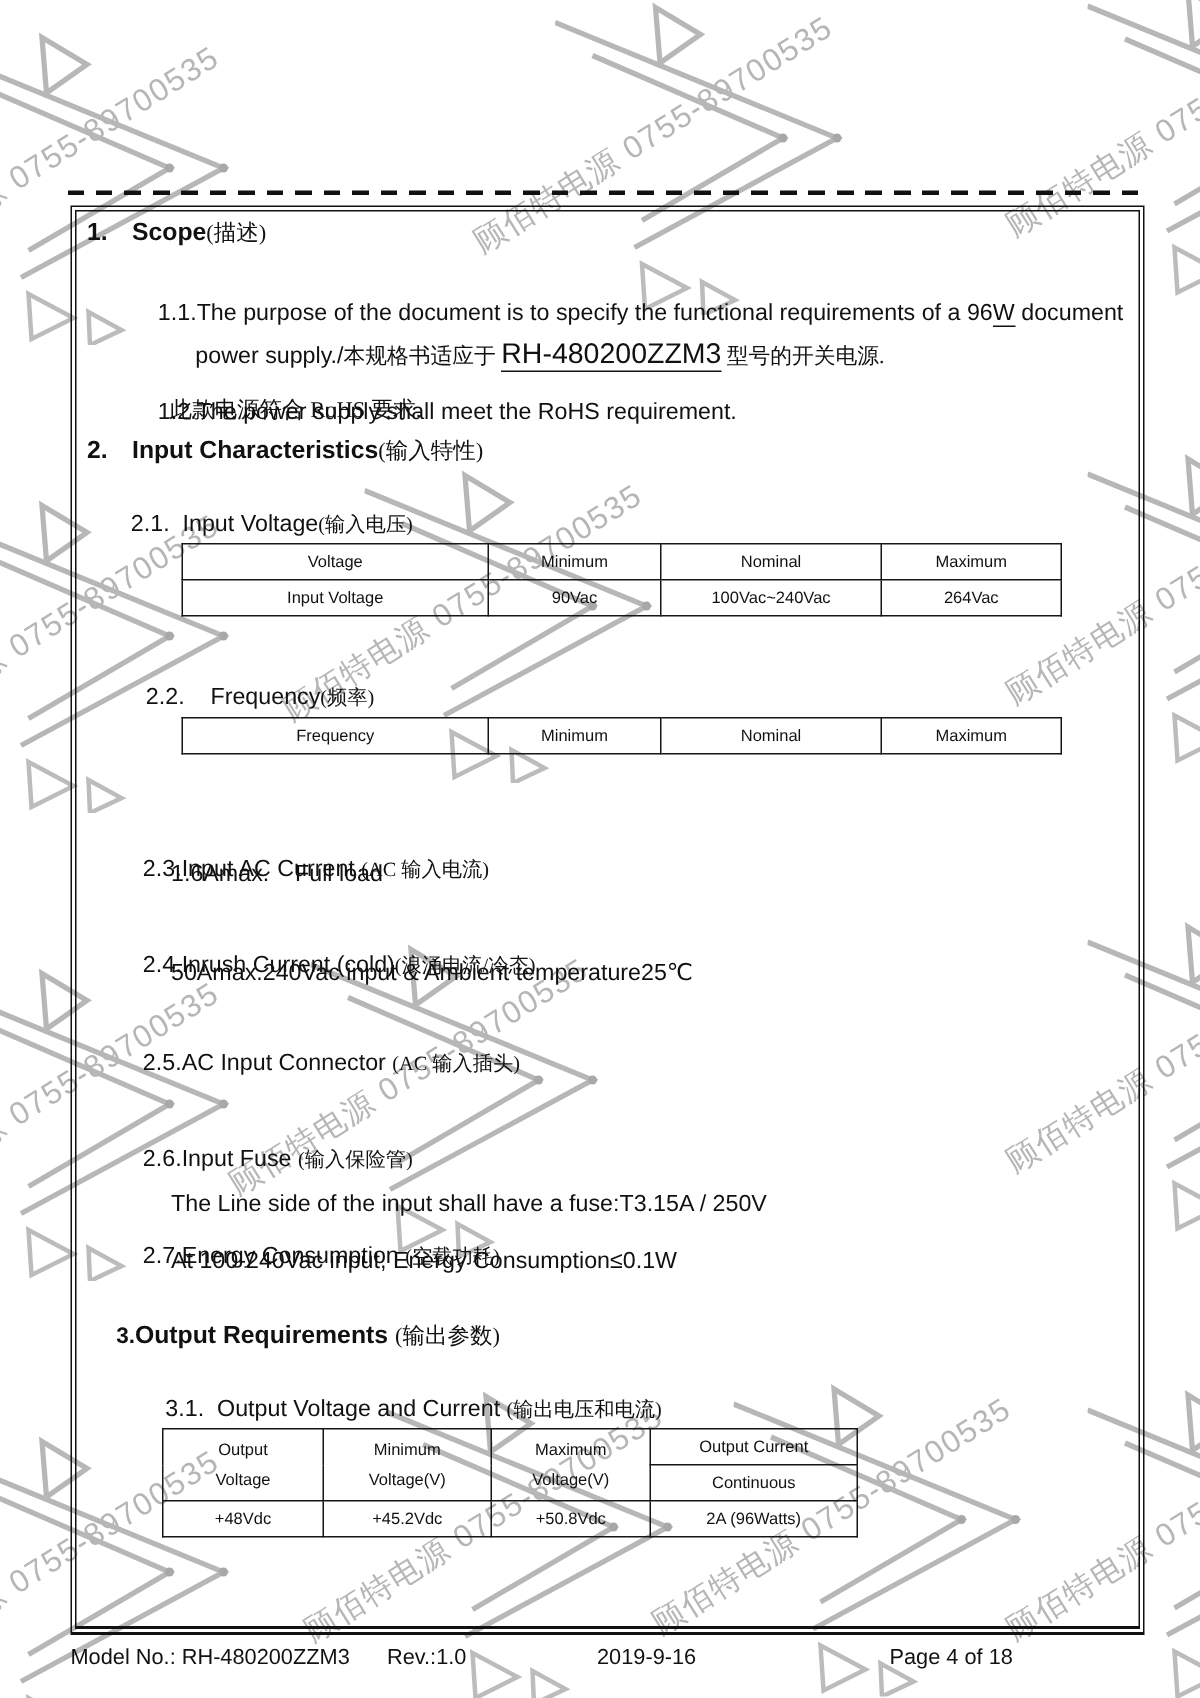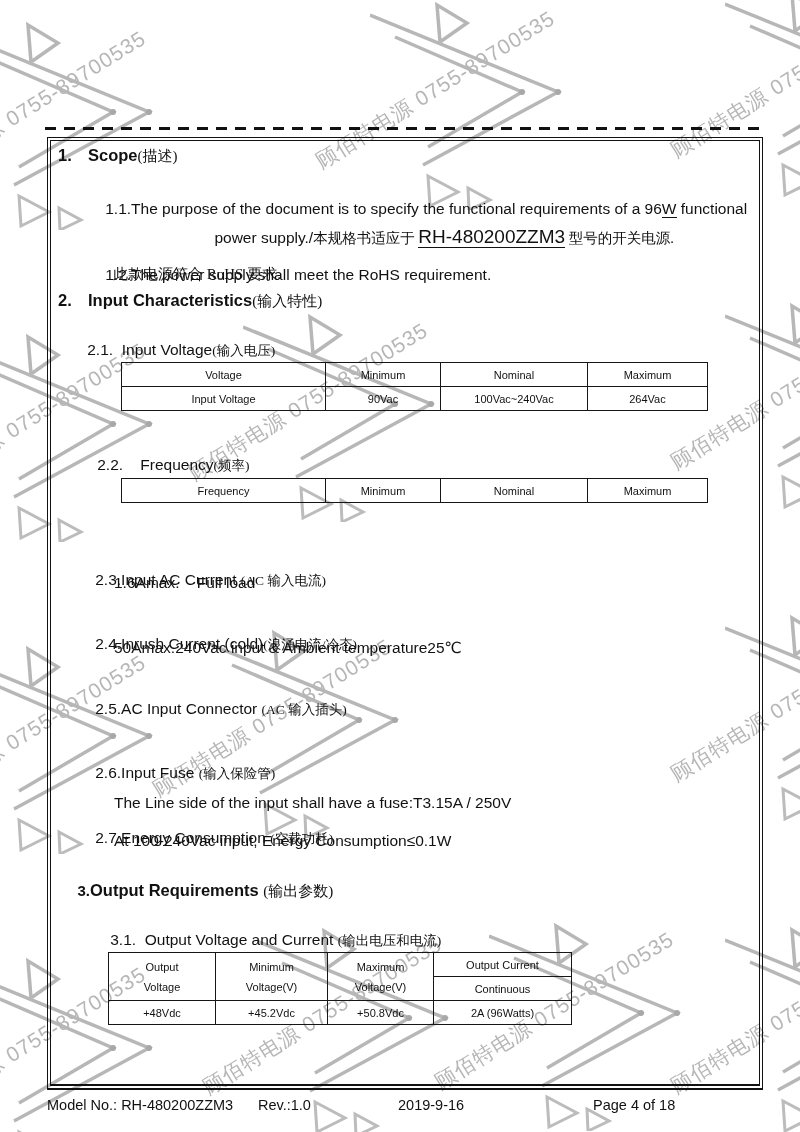--- a/index.html
+++ b/index.html
@@ -213,23 +213,23 @@
 
   <div class="abs dashline" style="left:45px;top:127px;width:718px;"></div>
 
   <div class="abs box" style="left:47px;top:137px;width:716px;height:953px;box-sizing:border-box;"></div>
 
   <div class="abs h-main" style="left:58px;top:146px;">
     <span class="num">1.</span><span>Scope</span><span class="zh">(描述)</span>
   </div>
 
   <div class="abs para pre" style="left:88px;top:177px;width:666px;">
-    <span>1.1.</span><span>The purpose of the document is to specify the functional requirements of a 96</span><span class="u">W</span><span> functional</span>
-  </div>
-  <div class="abs para pre" style="left:113px;top:198px;width:645px;line-height:26px;text-align:center;">
+    <span>1.1.</span><span>The purpose of the document is to specify the functional requirements of a 96</span><span class="u">W</span><span> document</span>
+  </div>
+  <div class="abs para pre" style="left:113px;top:198px;width:645px;line-height:26px;">
     <span>power supply./</span><span class="zh zh-run">本规格书适应于 </span><span class="model">RH-480200ZZM3</span><span class="zh zh-run"> 型号的开关电源.</span>
   </div>
 
   <div class="abs para pre" style="left:88px;top:243px;width:666px;">
     <span>1.2.</span><span>The power supply shall meet the RoHS requirement.</span>
   </div>
   <div class="abs para zh" style="left:113px;top:264px;font-size:15px;">
     <span>此款电源符合 RoHS 要求.</span>
   </div>
 

